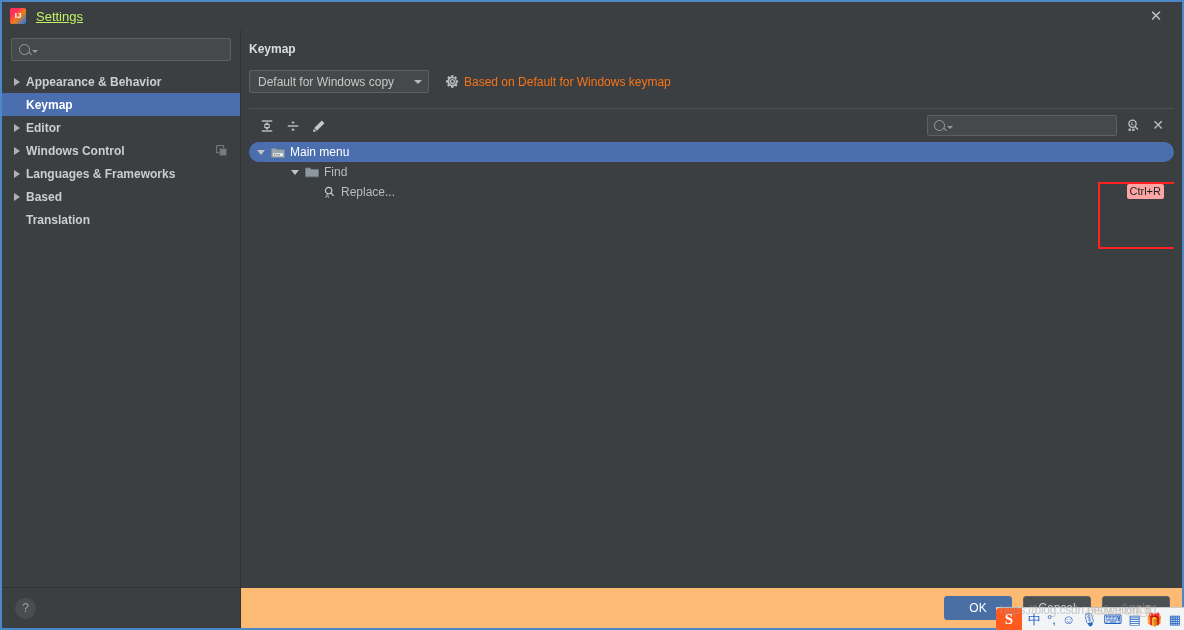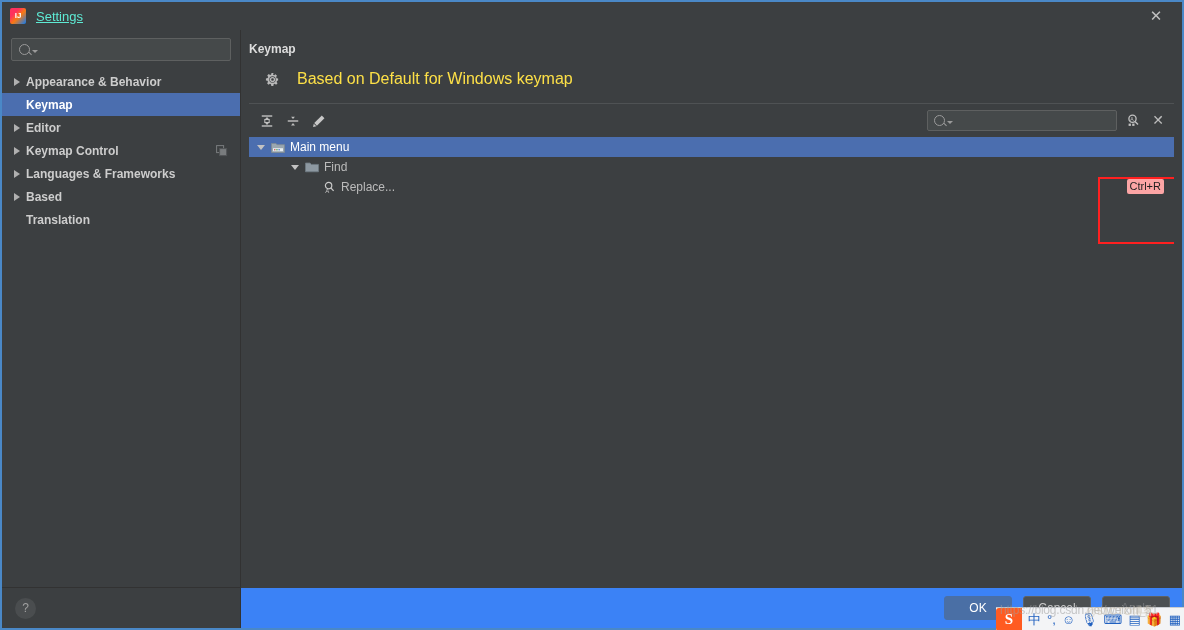--- a/index.html
+++ b/index.html
@@ -57,21 +57,21 @@
     left: 0; top: 0; right: 0; bottom: 0;
     color: #fff;
     font-size: 8px;
     font-weight: bold;
     line-height: 16px;
     text-align: center;
     font-family: "Liberation Sans", sans-serif;
   }
   #window-title {
     font-size: 13px;
-    color: #5eead4;
+    color: #bef264;
     text-decoration: underline;
   }
   #close-btn {
     position: absolute;
     right: 6px; top: 0;
     width: 40px; height: 28px;
     display: flex; align-items: center; justify-content: center;
     color: #c0c0c0;
     font-size: 15px;
     cursor: pointer;
@@ -239,23 +239,23 @@
     border-right: 4.5px solid transparent;
     border-top: 4.5px solid #b9b9b9;
   }
   #gear-btn {
     margin-left: 16px;
     cursor: pointer;
     display: flex;
     align-items: center;
   }
   #based-on {
-    margin-left: 17px;
-    color: #fde047;
-    font-size: 16px;
+    margin-left: 4px;
+    color: #f97316;
+    font-size: 12px;
   }
 
   
   #tree-box {
     margin: 0 8px 0 8px;
     flex: 1 1 auto;
     display: flex;
     flex-direction: column;
     border-top: 1px solid #4f5254;
     min-height: 0;
@@ -324,20 +324,21 @@
     position: relative;
   }
   .tree-row {
     height: 20px;
     display: flex;
     align-items: center;
     color: #bbbbbb;
     font-size: 12px;
     cursor: default;
     position: relative;
+    border-radius: 10px;
   }
   .tree-row.selected {
     background: #4b6eaf;
     color: #ffffff;
   }
   .tw {
     width: 0; height: 0;
     border-left: 4.5px solid transparent;
     border-right: 4.5px solid transparent;
     border-top: 5px solid #c2c2c2;
@@ -378,21 +379,21 @@
   }
 
   
   #bottom-bar {
     height: 40px;
     min-height: 40px;
     display: flex;
     align-items: center;
     justify-content: flex-end;
     padding-right: 12px;
-    background: #3b82f6;
+    background: #fdba74;
   }
   .dlg-btn {
     min-width: 68px;
     height: 24px;
     margin-left: 11px;
     border: 1px solid #5e6264;
     border-radius: 3px;
     background: #4c5052;
     color: #c9c9c9;
     font-size: 12px;
@@ -501,21 +502,21 @@
           <div class="side-item selected">
             <span class="side-arrow hidden"></span>
             <span class="side-label">Keymap</span>
           </div>
           <div class="side-item">
             <span class="side-arrow"></span>
             <span class="side-label">Editor</span>
           </div>
           <div class="side-item">
             <span class="side-arrow"></span>
-            <span class="side-label">Keymap Control</span>
+            <span class="side-label">Windows Control</span>
             <span class="side-trailing-icon"><svg width="12" height="12" viewBox="0 0 12 12">
                 <rect x="0.6" y="0.6" width="7" height="7" fill="none" stroke="#8e9193" stroke-width="1"></rect>
                 <rect x="3.6" y="3.6" width="7" height="7" fill="#8e9193" stroke="#5a5d5f" stroke-width="1"></rect>
               </svg></span>
           </div>
           <div class="side-item">
             <span class="side-arrow"></span>
             <span class="side-label">Languages &amp; Frameworks</span>
           </div>
           <div class="side-item">
@@ -529,20 +530,24 @@
         </div>
       <div id="sidebar-bottom">
         <div id="help-btn">?</div>
       </div>
     </div>
 
     <div id="main">
       <div id="main-header">
         <div id="page-title">Keymap</div>
         <div id="keymap-row">
+          <div id="keymap-select">
+            <span>Default for Windows copy</span>
+            <span class="sel-caret"></span>
+          </div>
           <div id="gear-btn">
             <svg width="15" height="15" viewBox="0 0 16 16">
               <path fill="#b9b9b9" d="M8 5.2a2.8 2.8 0 1 0 0 5.6 2.8 2.8 0 0 0 0-5.6zm0 4.2a1.4 1.4 0 1 1 0-2.8 1.4 1.4 0 0 1 0 2.8z"></path>
               <path fill="#b9b9b9" d="M14 9.1V6.9l-1.7-.3a4.7 4.7 0 0 0-.5-1.2l1-1.4-1.6-1.6-1.4 1a4.7 4.7 0 0 0-1.2-.5L9.1 1H6.9l-.3 1.7c-.4.1-.8.3-1.2.5l-1.4-1-1.6 1.6 1 1.4c-.2.4-.4.8-.5 1.2L1 6.9v2.2l1.7.3c.1.4.3.8.5 1.2l-1 1.4 1.6 1.6 1.4-1c.4.2.8.4 1.2.5l.3 1.7h2.2l.3-1.7c.4-.1.8-.3 1.2-.5l1.4 1 1.6-1.6-1-1.4c.2-.4.4-.8.5-1.2L14 9.1zm-6 2.3a3.4 3.4 0 1 1 0-6.8 3.4 3.4 0 0 1 0 6.8z"></path>
             </svg>
           </div>
           <div id="based-on">Based on Default for Windows keymap</div>
         </div>
       </div>
 

